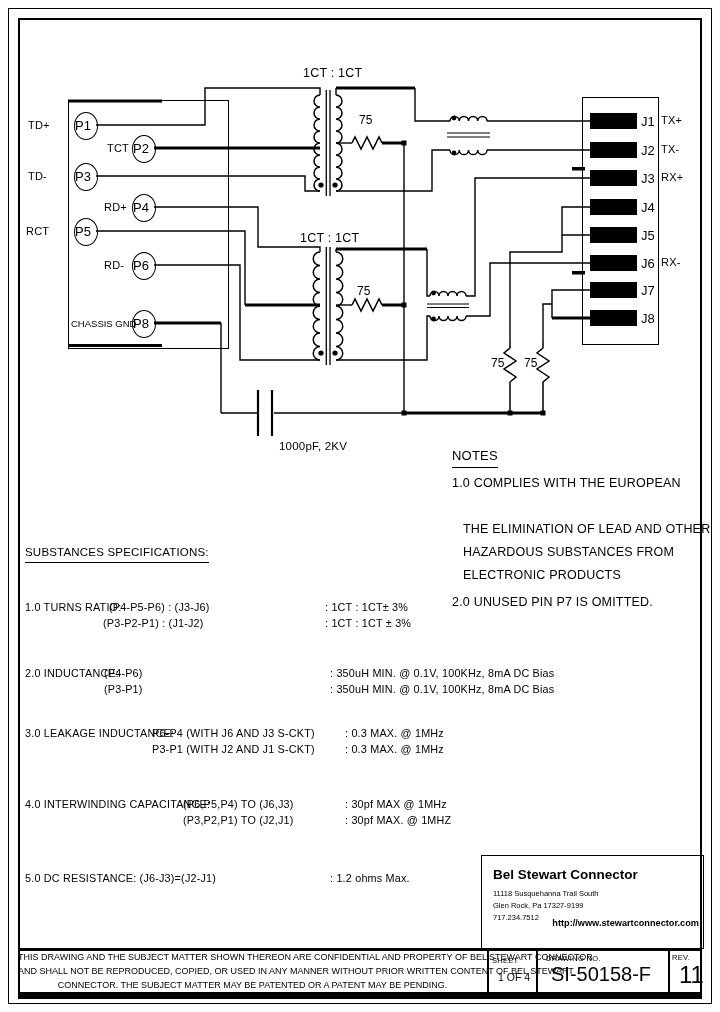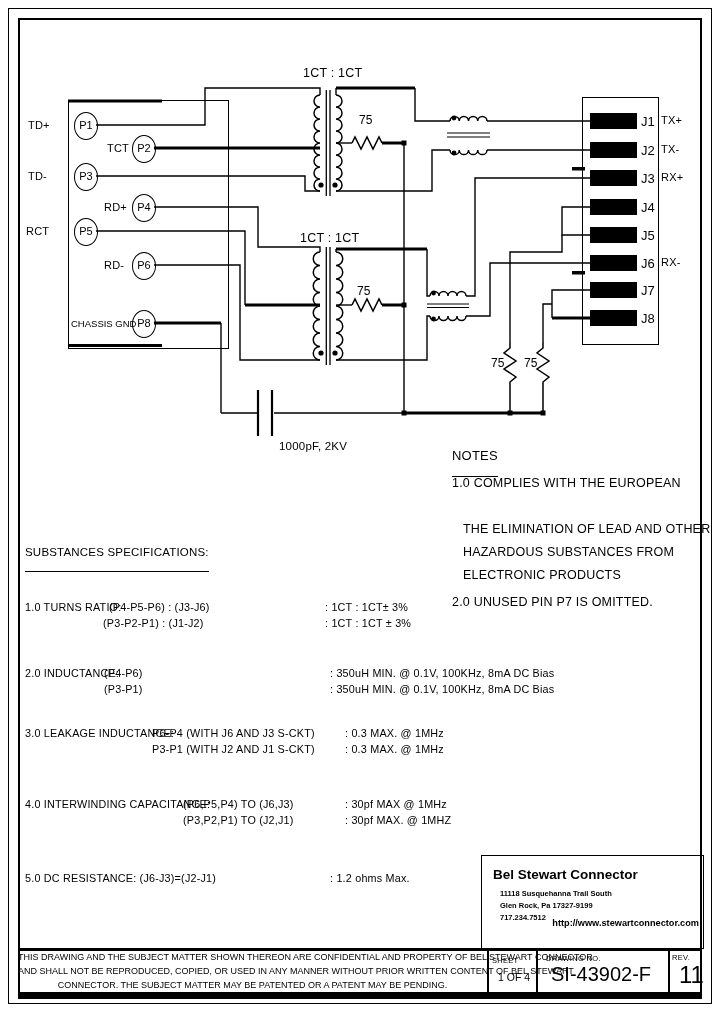--- a/index.html
+++ b/index.html
@@ -1,34 +1,34 @@
 <!DOCTYPE html>
 <html><head>
 <meta charset="utf-8">
 <style>
   html,body{margin:0;padding:0;background:#fff}
   .page{position:relative;width:720px;height:1012px;background:#fff;color:#000;
         font-family:"Liberation Sans",sans-serif;overflow:hidden}
   .t{position:absolute;white-space:nowrap;font-size:11px;letter-spacing:.2px}
   .pin{position:absolute;width:22px;height:26px;border:1.5px solid #000;border-radius:50%;
-       text-align:center;line-height:25px;font-size:11px}
+       line-height:25px;font-size:13px}
   .jbar{position:absolute;width:47px;height:16px;background:#000}
   .jlabel{position:absolute;font-size:13px;white-space:nowrap}
   .box{position:absolute;border:1.5px solid #000}
   .seg{position:absolute;background:#000}
   .schsvg{position:absolute;left:0;top:0}
   .spec{font-size:10.8px}
   .note{font-size:12.5px;letter-spacing:.2px}
-  .underline{border-bottom:1.2px solid #000;padding-bottom:13px}
+  .underline{border-bottom:1.2px solid #000;padding-bottom:4px}
   .rohs{position:absolute;left:590px;top:667px;width:90px;height:121px;background:#000;color:#fff}
   .rohs .name{position:absolute;left:4px;top:1px;font-size:21px;font-weight:bold;letter-spacing:0}
   .rohs .dir{position:absolute;left:9px;top:26px;font-size:8.5px;font-weight:bold}
   .company{position:absolute;left:481px;top:855px;width:221px;height:92px;border:1.5px solid #000}
   .company .nm{position:absolute;left:11px;top:11px;font-size:13.5px;font-weight:bold;white-space:nowrap}
-  .company .ad{position:absolute;left:18px;font-size:7.5px;font-weight:bold;white-space:nowrap}
+  .company .ad{position:absolute;left:11px;font-size:7.5px;font-weight:normal;white-space:nowrap}
   .company .brand{position:absolute;right:6px;top:9px;font-size:25px;font-weight:bold;
                   font-style:italic;letter-spacing:-1px;white-space:nowrap}
   .company .brand sup{font-size:9px}
   .company .url{position:absolute;right:4px;top:62px;font-size:9.2px;font-weight:bold;white-space:nowrap}
   .disc{position:absolute;width:469px;text-align:center;font-size:9px;white-space:nowrap;letter-spacing:0}
   .tb-small{position:absolute;font-size:7.5px;letter-spacing:.3px;white-space:nowrap}
   .tb-big{position:absolute;white-space:nowrap}
 </style>
 </head>
 <body>
@@ -251,18 +251,18 @@
   <div class="disc" style="left:18px;top:980px">CONNECTOR.  THE SUBJECT MATTER MAY BE PATENTED OR A PATENT MAY BE PENDING.</div>
 
   <div class="seg" style="left:487px;top:948px;width:1.8px;height:45px"></div>
   <div class="seg" style="left:536px;top:948px;width:1.5px;height:45px"></div>
   <div class="seg" style="left:668px;top:948px;width:1.8px;height:45px"></div>
 
   <div class="tb-small" style="left:492px;top:956px">SHEET</div>
   <div class="tb-big" style="left:498px;top:971px;font-size:10.5px">1 OF 4</div>
 
   <div class="tb-small" style="left:546px;top:954px">DRAWING NO.</div>
-  <div class="tb-big" style="left:551px;top:963px;font-size:20px">SI-43902-F</div>
+  <div class="tb-big" style="left:551px;top:963px;font-size:20px">SI-50158-F</div>
 
   <div class="tb-small" style="left:672px;top:953px">REV.</div>
   <div class="tb-big" style="left:679px;top:961px;font-size:24px">11</div>
 
 </div>
 
 </body></html>

